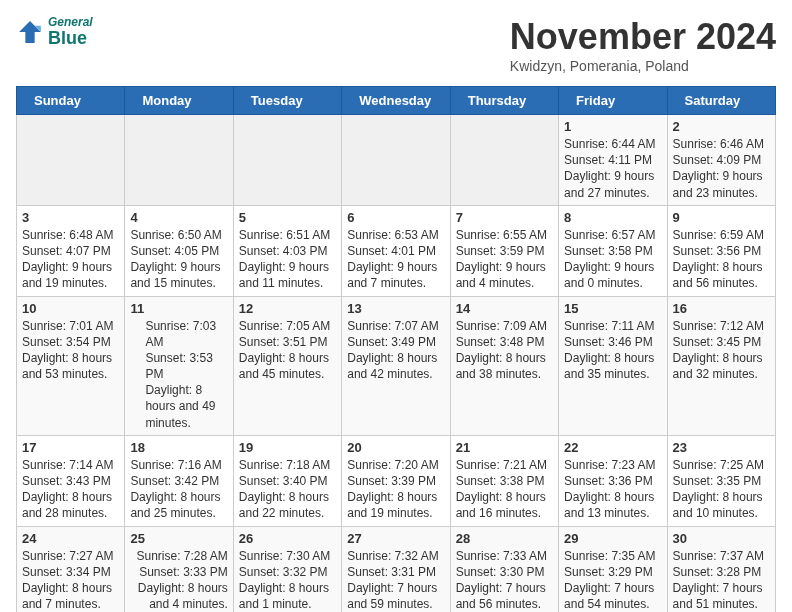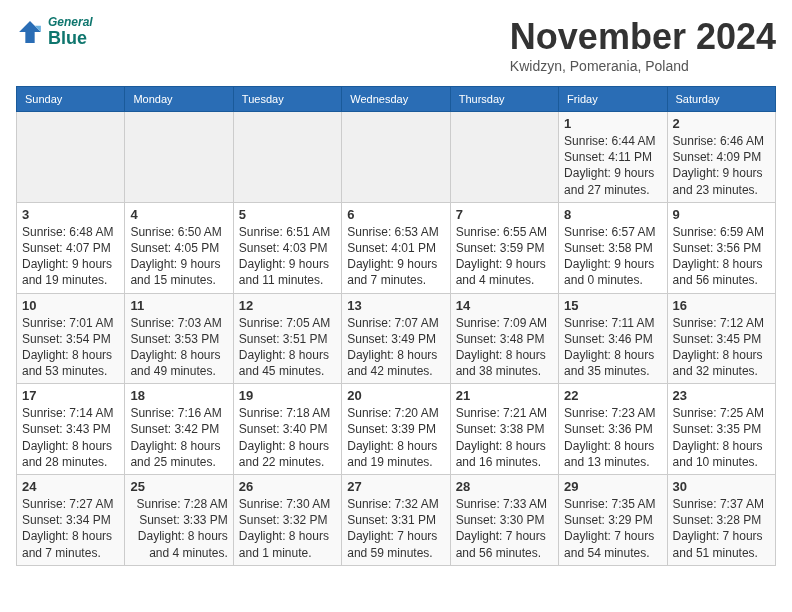--- a/index.html
+++ b/index.html
@@ -52,23 +52,23 @@
       font-size: 14px;
       color: #555;
     }
     .calendar {
       width: 100%;
       border-collapse: collapse;
     }
     .calendar th {
       background: #2a6db5;
       color: #fff;
-      font-size: 11px;
-      font-weight: normal;
-      padding: 6px 8px;
+      font-size: 13px;
+      font-weight: bold;
+      padding: 6px 17px;
       text-align: left;
       border: 1px solid #1a5a9a;
     }
     .calendar td {
       border: 1px solid #ccc;
       vertical-align: top;
       padding: 4px 5px;
       width: 108px;
       min-height: 80px;
       background: #fff;
@@ -194,21 +194,21 @@
       </tr>
       <tr>
         <td>
           <span class="day-num">10</span>
           <div class="day-info" style="white-space: pre-line;">Sunrise: 7:01 AM
 Sunset: 3:54 PM
 Daylight: 8 hours and 53 minutes.</div>
         </td>
         <td>
           <span class="day-num">11</span>
-          <div class="day-info" style="white-space: pre-line;">Sunrise: 7:03 AM
+          <div class="day-info" style="white-space: pre-line; margin-left: 15px;">Sunrise: 7:03 AM
 Sunset: 3:53 PM
 Daylight: 8 hours and 49 minutes.</div>
         </td>
         <td>
           <span class="day-num">12</span>
           <div class="day-info" style="white-space: pre-line;">Sunrise: 7:05 AM
 Sunset: 3:51 PM
 Daylight: 8 hours and 45 minutes.</div>
         </td>
         <td>

